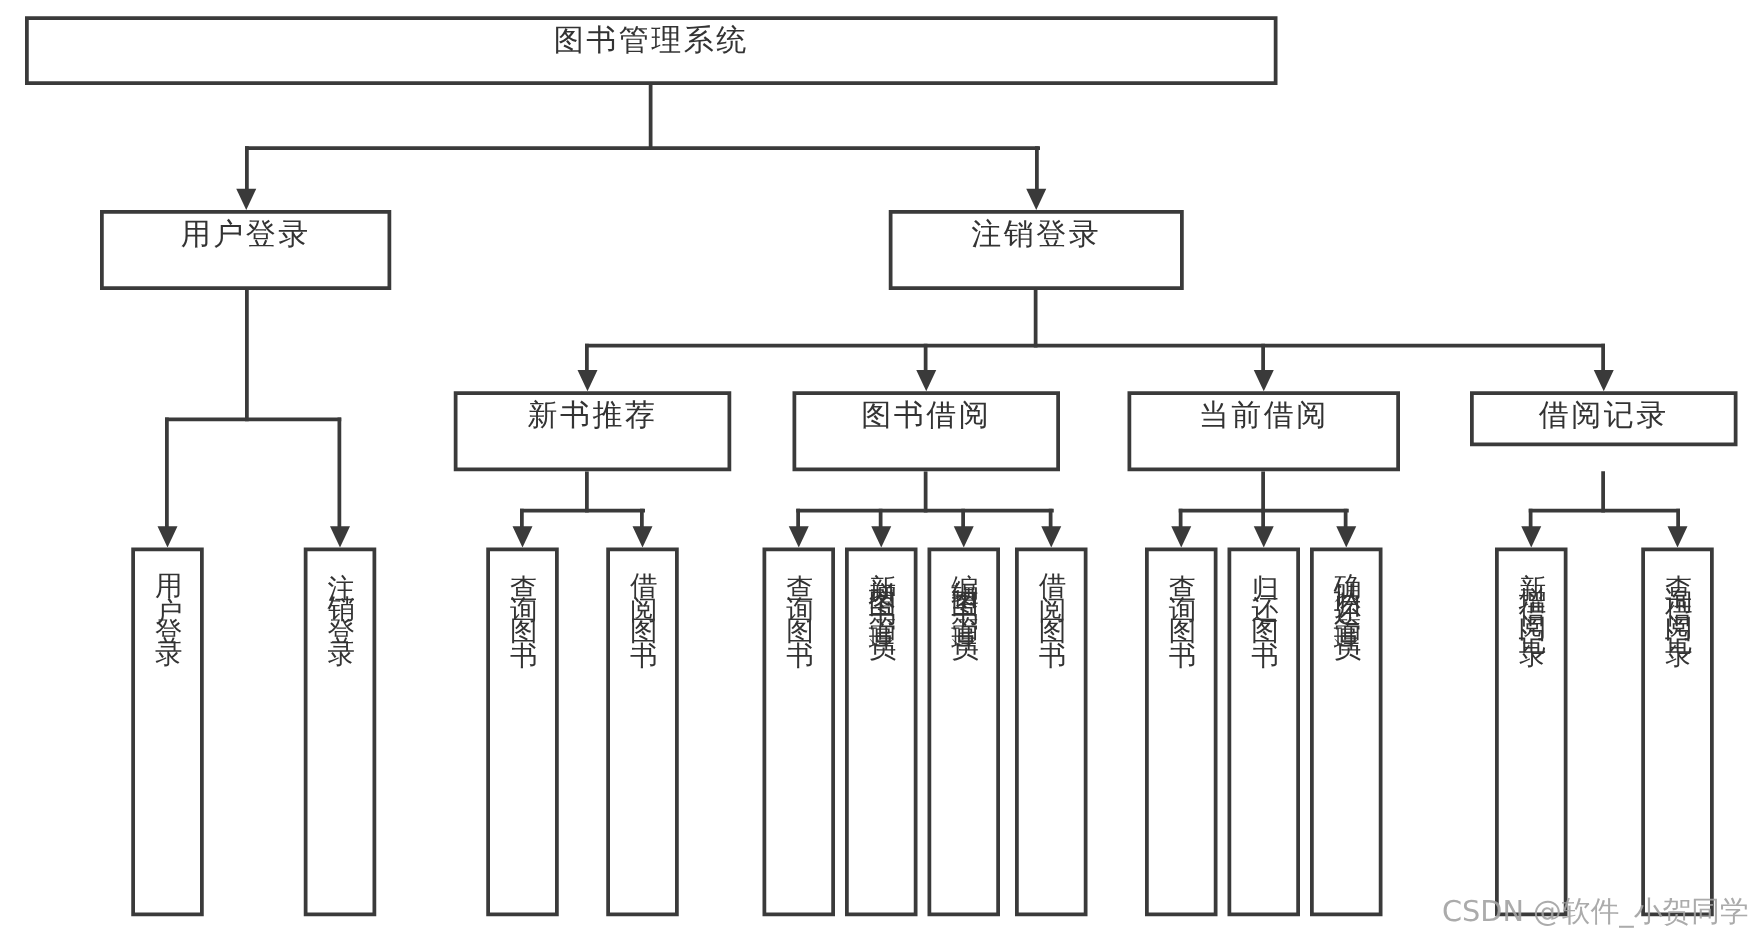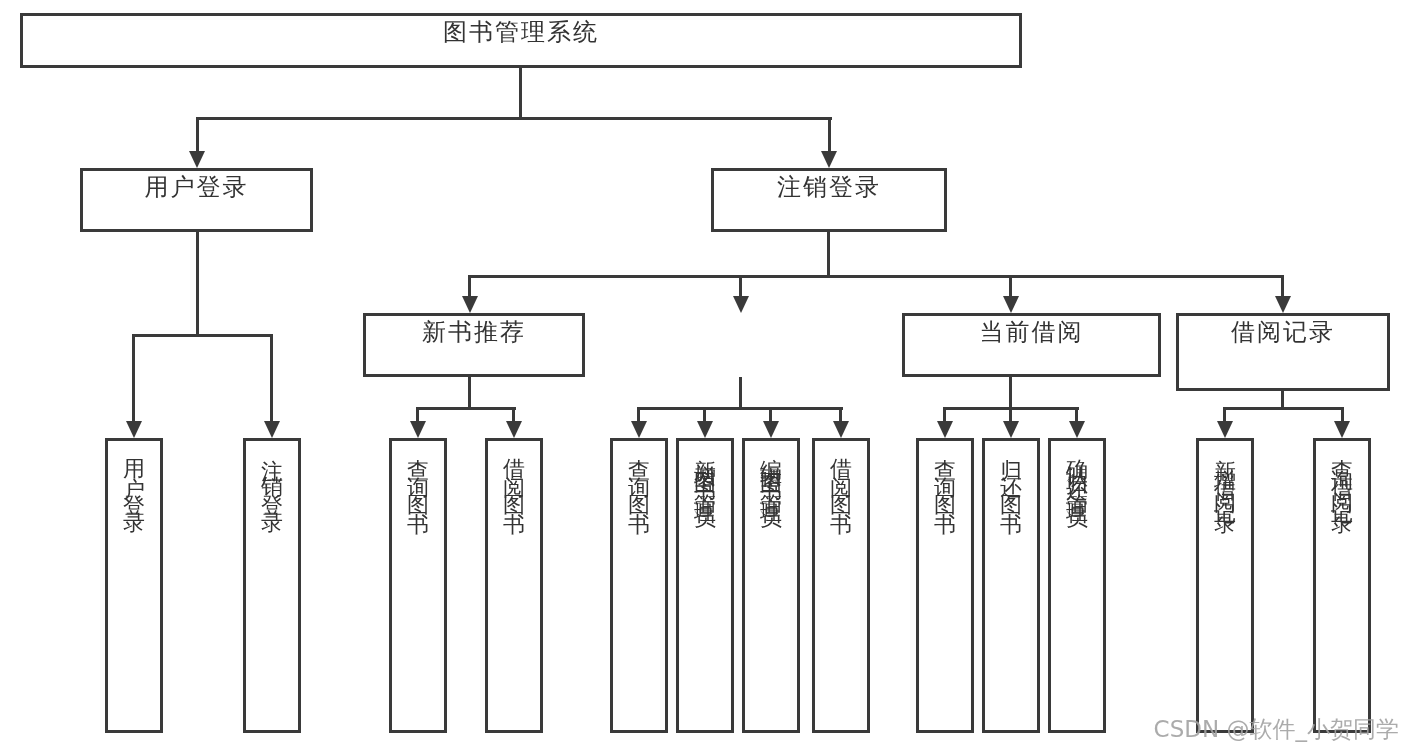--- a/index.html
+++ b/index.html
@@ -102,24 +102,27 @@
   <div class="box" style="left:80px;top:168px;width:233px;height:64px">
     <span class="h-label">用户登录</span>
   </div>
   <div class="box" style="left:711px;top:168px;width:236px;height:64px">
     <span class="h-label">注销登录</span>
   </div>
 
   <div class="box" style="left:363px;top:313px;width:222px;height:64px">
     <span class="h-label">新书推荐</span>
   </div>
-  <div class="box" style="left:902px;top:313px;width:259px;height:64px">
+  <div class="box" style="left:634px;top:313px;width:214px;height:64px">
+    <span class="h-label">图书借阅</span>
+  </div>
+  <div class="box" style="left:902px;top:313px;width:218px;height:64px">
     <span class="h-label">当前借阅</span>
   </div>
-  <div class="box" style="left:1176px;top:313px;width:214px;height:78px">
+  <div class="box" style="left:1176px;top:313px;width:214px;height:44px">
     <span class="h-label">借阅记录</span>
   </div>
 
   <div class="box" style="left:105px;top:438px;width:58px;height:295px">
     <span class="v-text" style="letter-spacing: 18px;">用户登录</span>
   </div>
   <div class="box" style="left:243px;top:438px;width:58px;height:295px">
     <span class="v-text" style="letter-spacing: 18px;">注销登录</span>
   </div>
   <div class="box" style="left:389px;top:438px;width:58px;height:295px">

